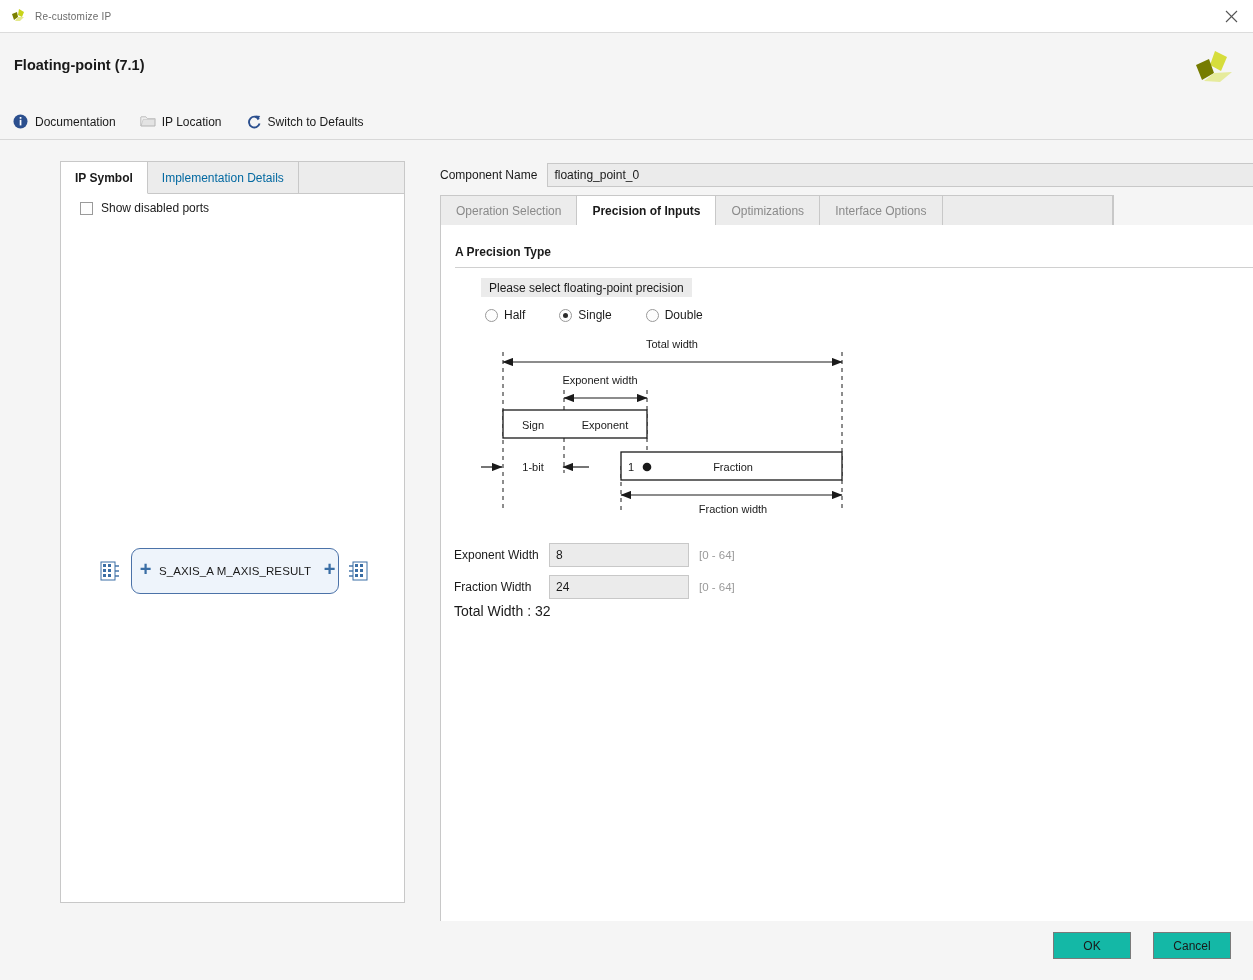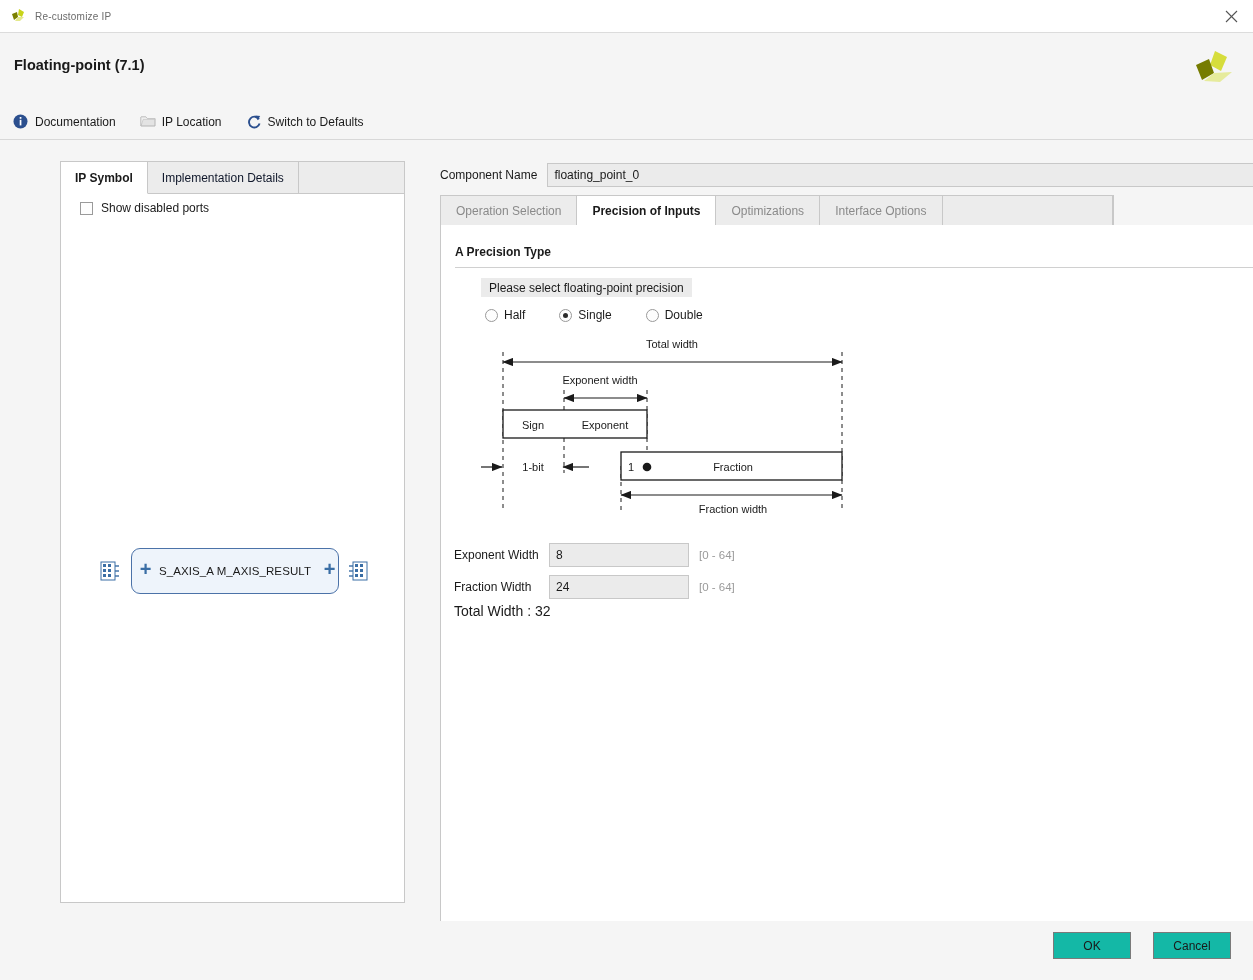--- a/index.html
+++ b/index.html
@@ -70,21 +70,21 @@
     background: #ffffff;
     border: 1px solid #c8c8c8;
   }
   .lp-tabbar {
     position: absolute; left: 0; top: 0; width: 100%; height: 32px;
     background: #ececec; border-bottom: 1px solid #c8c8c8;
     display: flex; align-items: stretch;
   }
   .lp-tab {
     display: flex; align-items: center; padding: 0 14px;
-    font-size: 12px; color: #0f172a; cursor: pointer;
+    font-size: 12px; color: #0369a1; cursor: pointer;
     border-right: 1px solid #c8c8c8;
   }
   .lp-tab.active {
     background: #ffffff; color: #1a1a1a; font-weight: bold;
     border-bottom: 1px solid #ffffff; margin-bottom: -1px;
   }
   .lp-tabfill { flex: 1; border-right: 0; }
   .lp-check-row {
     position: absolute; left: 19px; top: 39px;
     display: flex; align-items: center; cursor: pointer;

